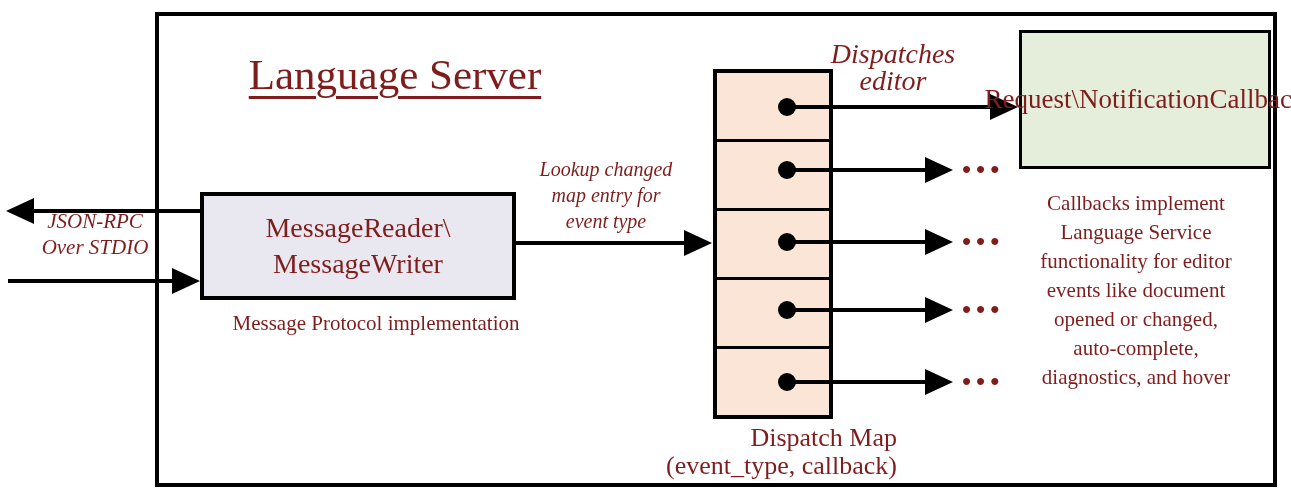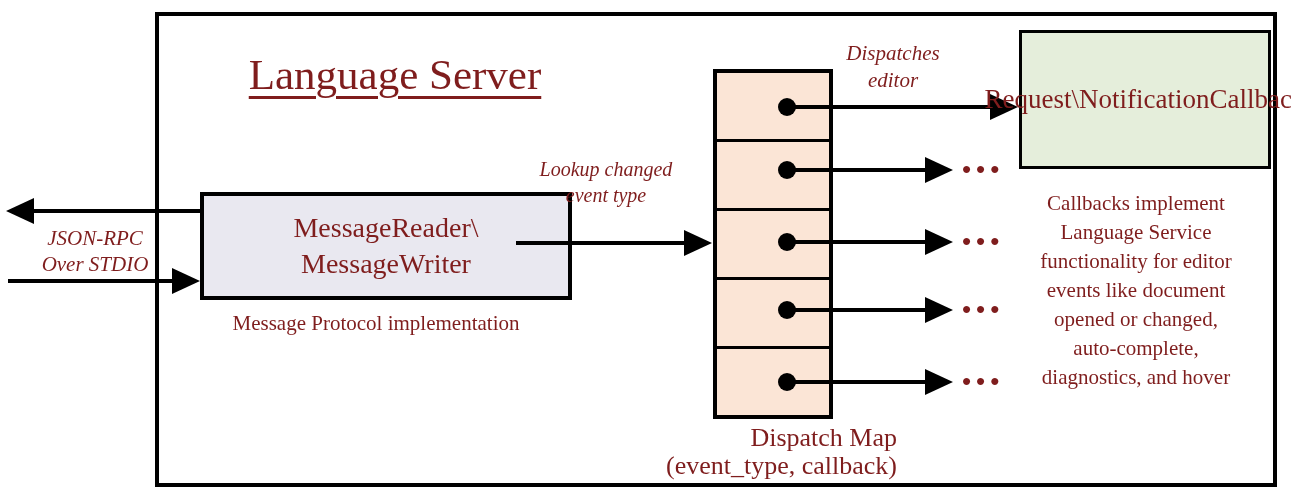--- a/index.html
+++ b/index.html
@@ -14,25 +14,25 @@
   .title{
     position:absolute;left:225px;top:50px;width:340px;text-align:center;
     font-size:43px;font-weight:400;
     text-decoration:underline;text-decoration-thickness:3px;text-underline-offset:7px;
   }
   .hline{position:absolute;height:4px;background:#000;}
   .tri{position:absolute;width:0;height:0;border-top:13px solid transparent;border-bottom:13px solid transparent;}
   .tri-right{border-left:28px solid #000;}
   .tri-left{border-right:28px solid #000;}
   .io-label{
-    position:absolute;left:15px;top:225px;width:160px;text-align:center;
+    position:absolute;left:15px;top:208px;width:160px;text-align:center;
     font-style:italic;font-size:21px;line-height:26px;
   }
   .msg-box{
-    position:absolute;left:200px;top:192px;width:372px;height:108px;
+    position:absolute;left:200px;top:192px;width:316px;height:108px;
     background:var(--message-box-fill,#e9e8f0);border:4px solid #000;box-sizing:border-box;
     display:flex;flex-direction:column;align-items:center;justify-content:center;
     font-size:28px;line-height:36px;text-align:center;
   }
   .msg-caption{
     position:absolute;left:196px;top:309px;width:360px;text-align:center;
     font-size:21px;line-height:29px;
   }
   .lookup-label{
     position:absolute;left:515px;top:156px;width:182px;text-align:center;
@@ -44,21 +44,21 @@
     display:flex;flex-direction:column;
   }
   .dispatch-cell{flex:1;border-bottom:3px solid #000;}
   .dispatch-cell:last-child{border-bottom:none;}
   .dot{position:absolute;width:18px;height:18px;border-radius:50%;background:#000;}
   .ellipsis{
     position:absolute;width:56px;font-size:26px;font-weight:bold;letter-spacing:5px;line-height:28px;
   }
   .dispatches-label{
     position:absolute;left:823px;top:40px;width:140px;text-align:center;
-    font-style:italic;font-size:21px;line-height:27px;
+    font-style:italic;font-size:28px;line-height:27px;
   }
   .callback-box{
     position:absolute;left:1019px;top:30px;width:252px;height:139px;
     background:var(--callback-box-fill,#e5eedb);border:3px solid #000;box-sizing:border-box;
     display:flex;flex-direction:row;align-items:center;justify-content:center;
     font-size:27px;line-height:35px;text-align:center;
   }
   .callbacks-note{
     position:absolute;left:998px;top:189px;width:276px;text-align:center;
     font-size:21px;line-height:29px;
@@ -91,20 +91,21 @@
     <div>MessageWriter</div>
   </div>
   <div class="msg-caption">
     <div>Message Protocol implementation</div>
   </div>
 
   <div class="hline" style="left:516px;top:241px;width:172px;"></div>
   <div class="tri tri-right" style="left:684px;top:230px;"></div>
   <div class="lookup-label">
     <div>Lookup changed</div>
+    <div>map entry for</div>
     <div>event type</div>
   </div>
 
   <div class="dispatch-map">
     <div class="dispatch-cell"></div>
     <div class="dispatch-cell"></div>
     <div class="dispatch-cell"></div>
     <div class="dispatch-cell"></div>
     <div class="dispatch-cell"></div>
   </div>

